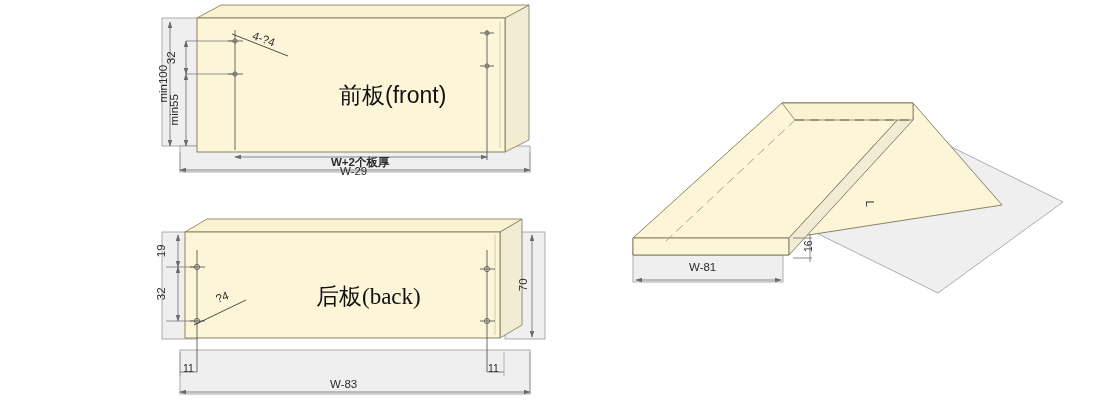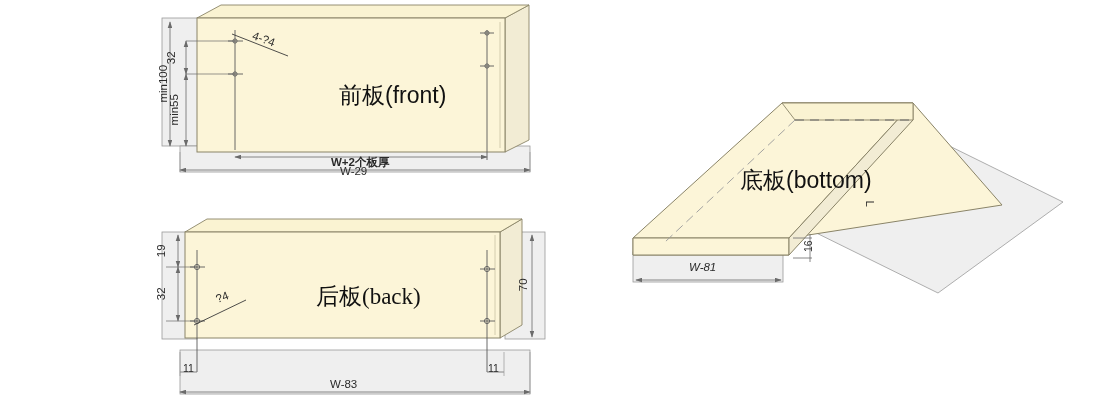--- a/index.html
+++ b/index.html
@@ -217,21 +217,20 @@
   <div class="lbl lbl-dim" style="left:216px;top:292px;transform:rotate(-20deg);">?4</div>
 
   <div class="lbl lbl-dim rot90" style="left:512px;top:279px;width:24px;text-align:center;">70</div>
 
   <div class="lbl lbl-dim-sm" style="left:183px;top:363px;">11</div>
 
   <div class="lbl lbl-dim-sm" style="left:488px;top:363px;">11</div>
 
   <div class="lbl lbl-dim" style="left:330px;top:379px;">W-83</div>
 
-  <div class="lbl lbl-title" style="left:740px;top:169px;">底板(bottom)</div>
 
   <div class="lbl lbl-dim rotn90" style="left:860px;top:198px;width:18px;text-align:center;">L</div>
 
   <div class="lbl lbl-dim-sm rot90" style="left:798px;top:241px;width:20px;text-align:center;">16</div>
 
-  <div class="lbl lbl-dim" style="left:689px;top:262px;font-style:italic;">W-81</div>
+  <div class="lbl lbl-dim" style="left:689px;top:262px;">W-81</div>
 
 </div>
 
 </body></html>

